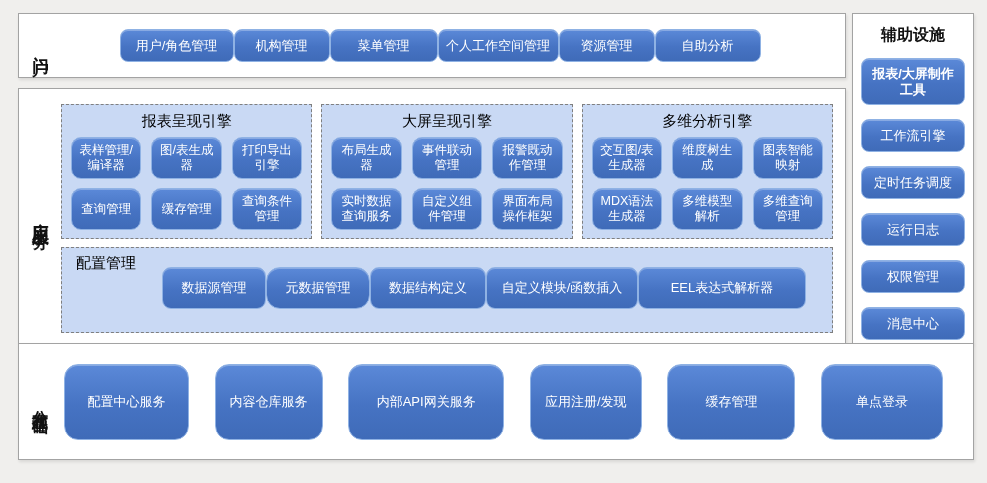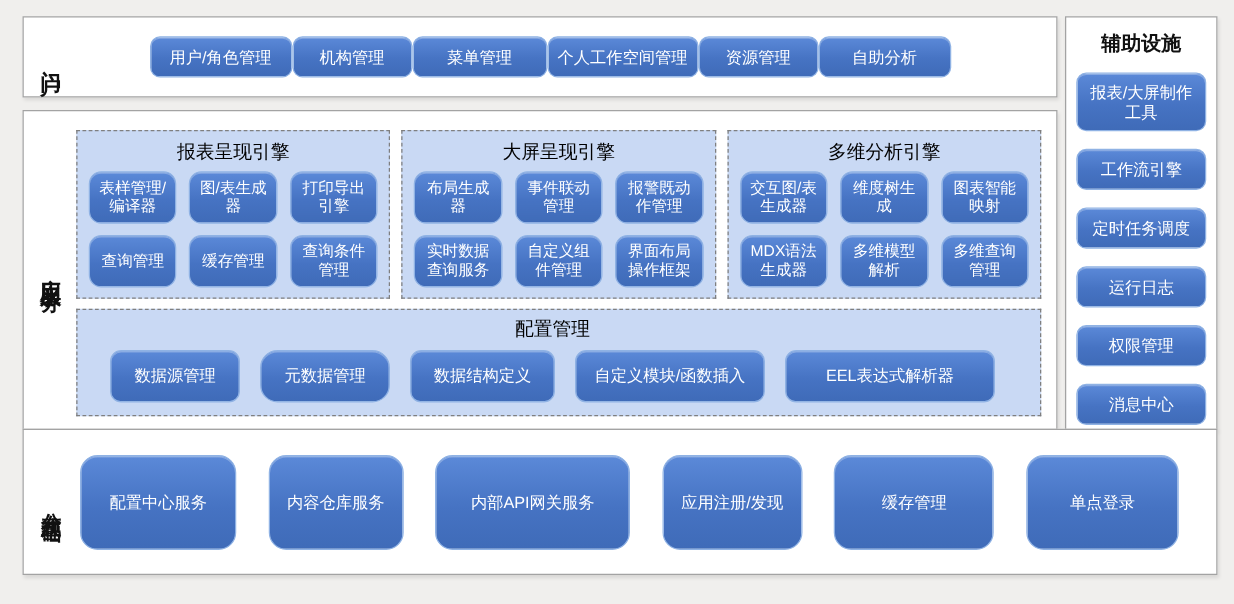--- a/index.html
+++ b/index.html
@@ -81,37 +81,37 @@
     padding:2px 0 6px 0;flex:0 0 auto;
   }
   .engine-grid{
     flex:1;display:grid;
     grid-template-columns:repeat(3,1fr);
     grid-template-rows:1fr 1fr;
     gap:9px 10px;
   }
   .engine-grid .node{border-radius:10px;font-size:12.5px;}
 
-  .config{flex:0 0 86px;display:flex;flex-direction:column;padding:4px 10px 9px 0;}
+  .config{flex:0 0 86px;display:flex;flex-direction:row;padding:4px 10px 9px 14px;}
   .config-row{flex:1;display:flex;align-items:center;justify-content:space-between;padding:0 26px;}
   .config-row .node{height:42px;border-radius:9px;}
   .config-row .node:nth-child(1){width:104px;}
   .config-row .node:nth-child(2){width:104px;border-radius:14px;}
   .config-row .node:nth-child(3){width:116px;}
   .config-row .node:nth-child(4){width:152px;}
   .config-row .node:nth-child(5){width:168px;}
 
   
   .aux-title{
     font-size:16px;font-weight:bold;color:#111;text-align:center;
     padding:11px 0 2px 0;
   }
   .aux-btns{flex:1;display:flex;flex-direction:column;align-items:center;gap:14px;padding-top:10px;}
   .aux-btns .node{width:104px;height:33px;flex:0 0 auto;}
-  .aux-btns .node:nth-child(1){height:47px;}
+  .aux-btns .node:nth-child(1){height:47px;font-weight:bold;}
 
   
   .found-btns{
     flex:1;display:flex;align-items:center;justify-content:space-between;
     padding:0 30px 0 16px;
   }
   .found-btns .node{height:76px;border-radius:14px;}
   .found-btns .node:nth-child(1){width:125px;}
   .found-btns .node:nth-child(2){width:108px;}
   .found-btns .node:nth-child(3){width:156px;}

